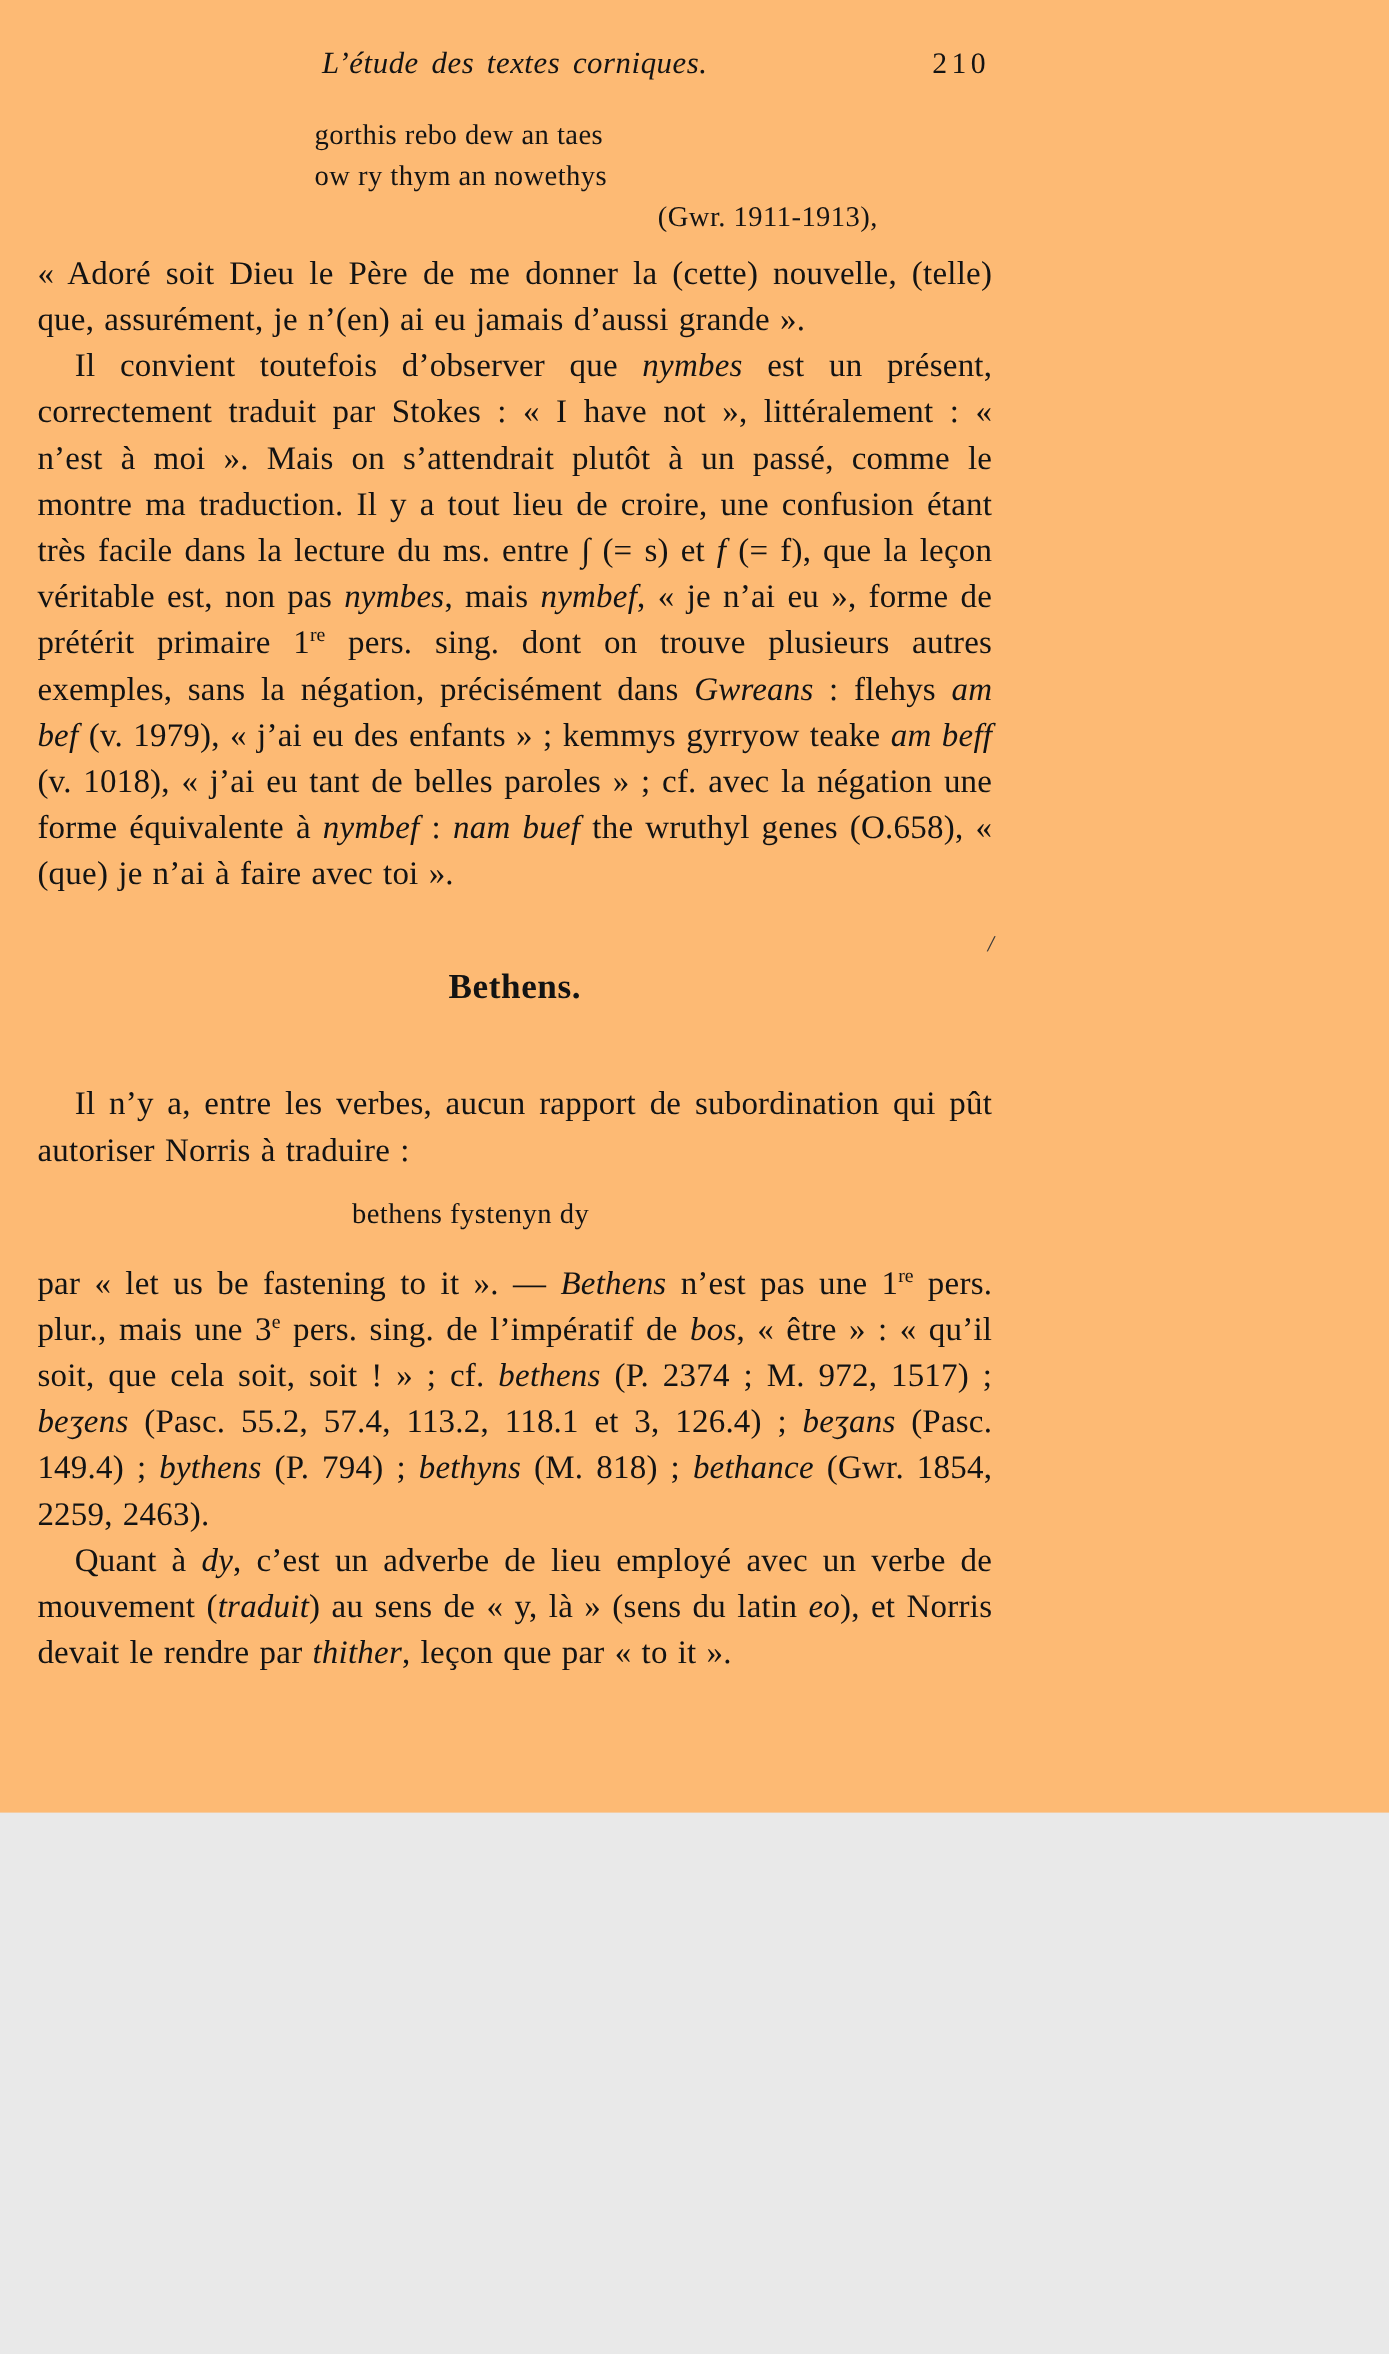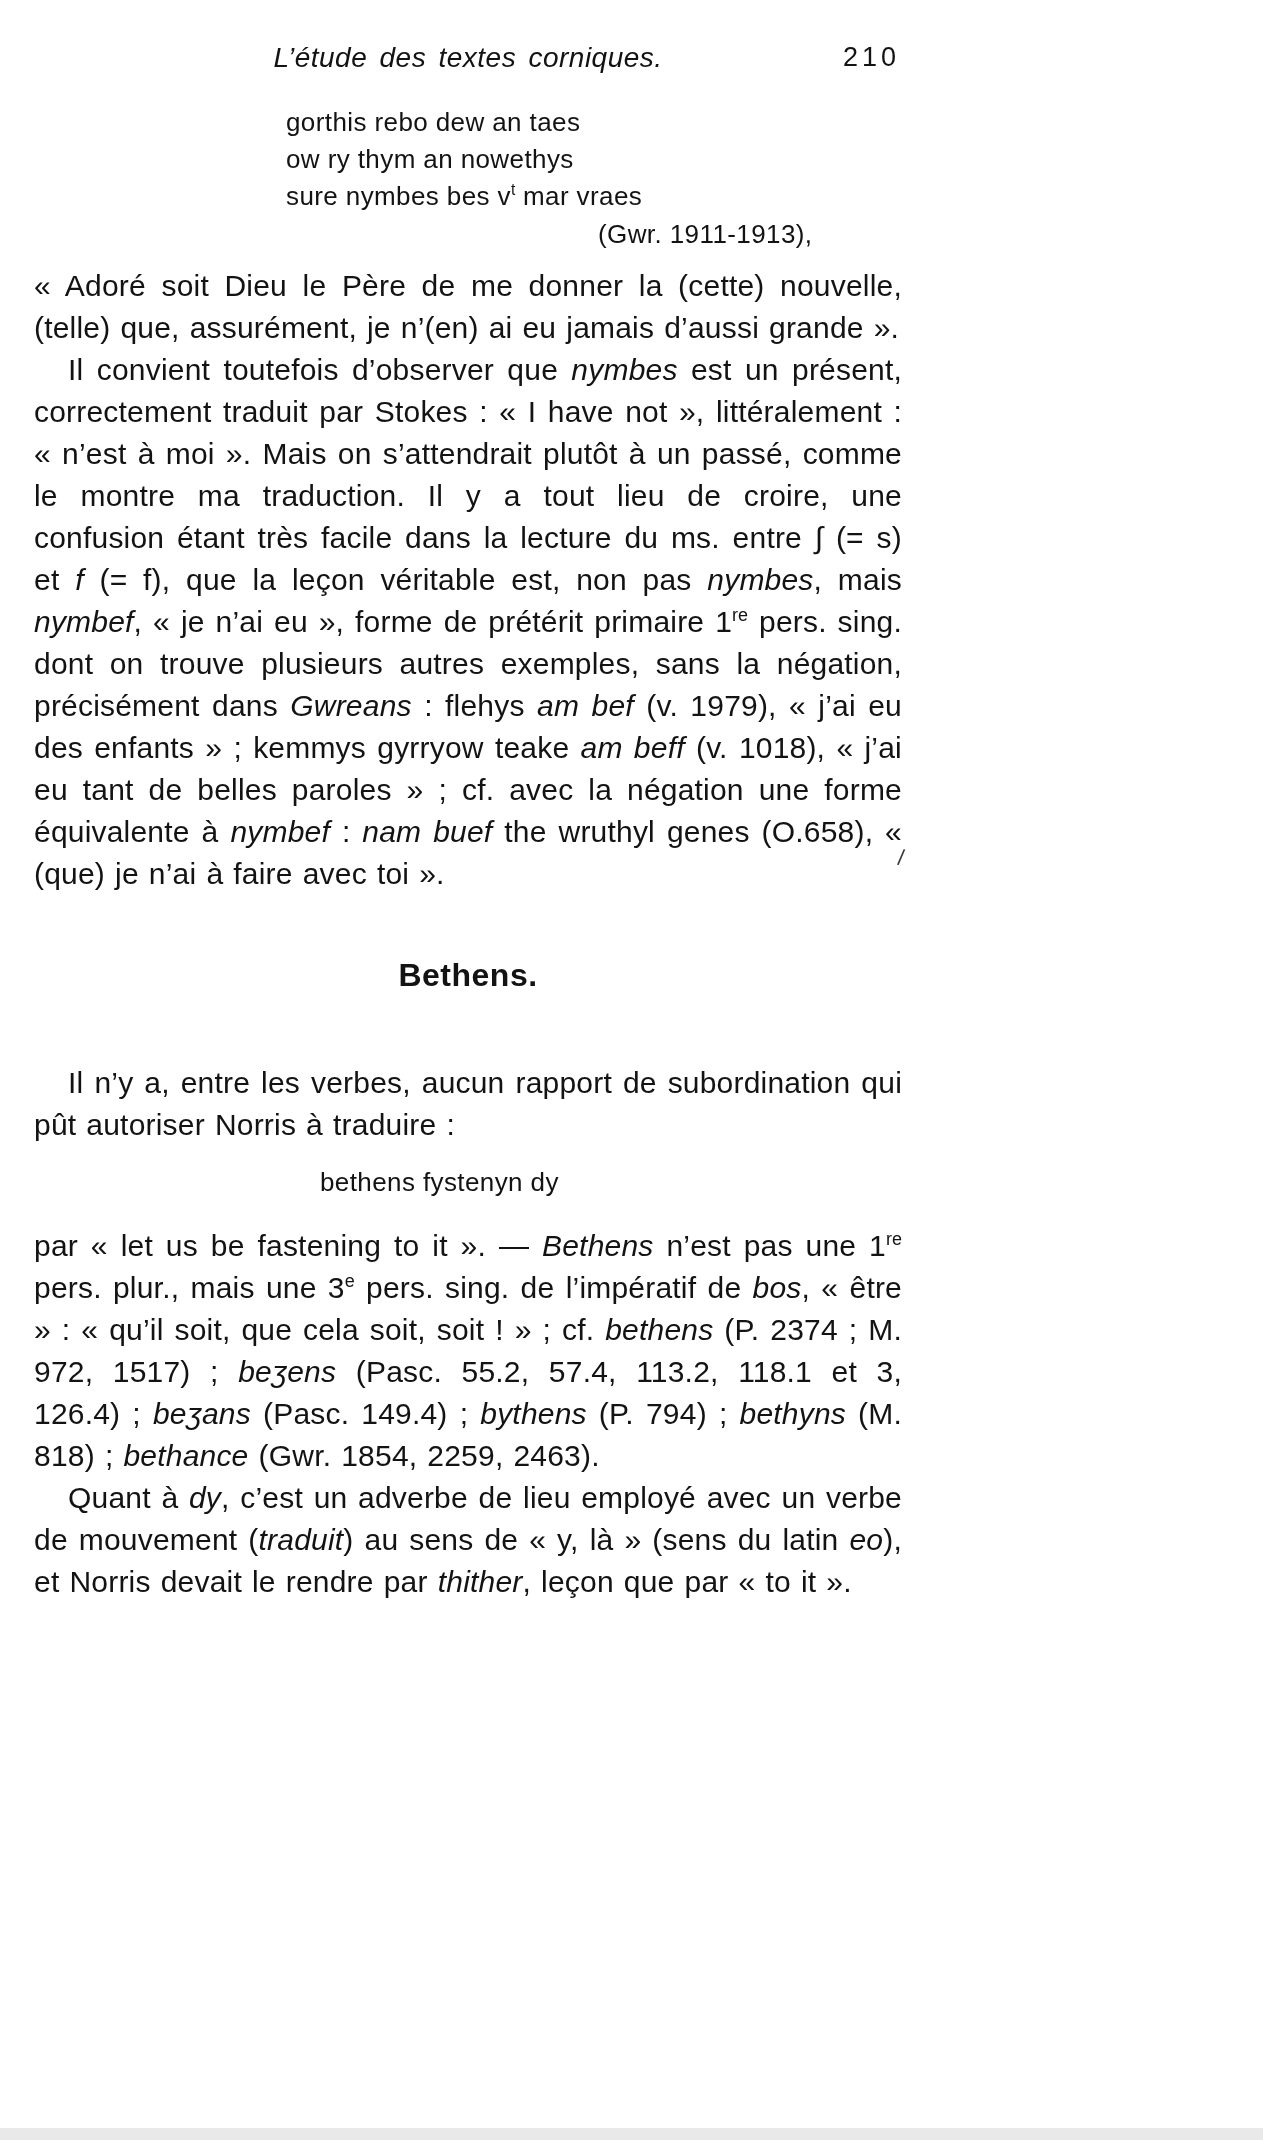--- a/index.html
+++ b/index.html
@@ -3,25 +3,25 @@
 <meta charset="utf-8">
 <style>
   html, body {
     margin: 0;
     padding: 0;
     background: #e9e9e9;
   }
   .page {
     position: relative;
     width: 1263px;
-    height: 2128px;
+    height: 1648px;
     margin: 0 auto;
-    background: #ffffff;
+    background: #fdba74;
     color: #131313;
-    font-family: Liberation Sans, sans-serif;
+    font-family: Liberation Serif, serif;
     overflow: hidden;
   }
   .text-block {
     position: absolute;
     left: 34px;
     top: 42px;
     width: 868px;
   }
   .header {
     position: relative;
@@ -109,21 +109,20 @@
   <div class="text-block">
 
     <div class="header">
       <span class="running-title">L’étude des textes corniques.</span>
       <span class="page-number">210</span>
     </div>
 
     <div class="verse">
       <div class="verse-line">gorthis rebo dew an taes</div>
       <div class="verse-line">ow ry thym an nowethys</div>
-      <div class="verse-line"><span>sure nymbes bes v</span><span class="sup">t</span><span> mar vraes</span></div>
       <div class="verse-attrib">(Gwr. 1911-1913),</div>
     </div>
 
     <p class="para no-indent first"><span>« Adoré soit Dieu le Père de me donner la (cette) nouvelle, (telle) que, assurément, je n’(en) ai eu jamais d’aussi grande ».</span></p>
 
     <p class="para"><span>Il convient toutefois d’observer que </span><span class="it">nymbes</span><span> est un présent, correctement traduit par Stokes : « I have not », littéralement : « n’est à moi ». Mais on s’attendrait plutôt à un passé, comme le montre ma traduction. Il y a tout lieu de croire, une confusion étant très facile dans la lecture du ms. entre ∫ (= s) et </span><span class="it">f</span><span> (= f), que la leçon véritable est, non pas </span><span class="it">nymbes</span><span>, mais </span><span class="it">nymbef</span><span>, « je n’ai eu », forme de prétérit primaire 1</span><span class="sup">re</span><span> pers. sing. dont on trouve plusieurs autres exemples, sans la négation, précisément dans </span><span class="it">Gwreans</span><span> : flehys </span><span class="it">am bef</span><span> (v. 1979), « j’ai eu des enfants » ; kemmys gyrryow teake </span><span class="it">am beff</span><span> (v. 1018), « j’ai eu tant de belles paroles » ; cf. avec la négation une forme équivalente à </span><span class="it">nymbef</span><span> : </span><span class="it">nam buef</span><span> the wruthyl genes (O.658), « (que) je n’ai à faire avec toi ».</span></p>
 
     <h2 class="section-heading">Bethens.</h2>
 
     <p class="para"><span>Il n’y a, entre les verbes, aucun rapport de subordination qui pût autoriser Norris à traduire :</span></p>

